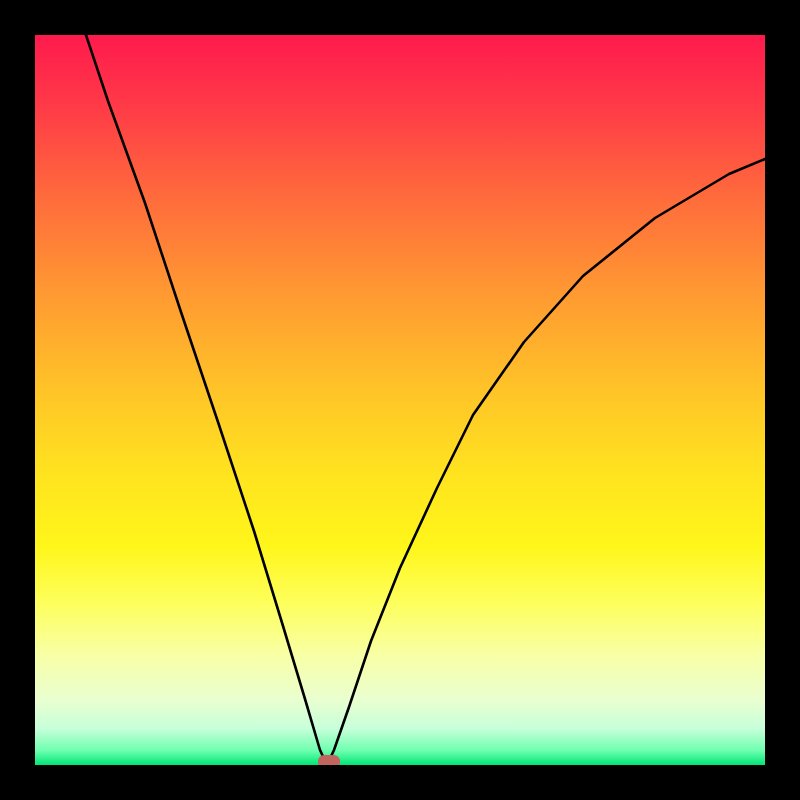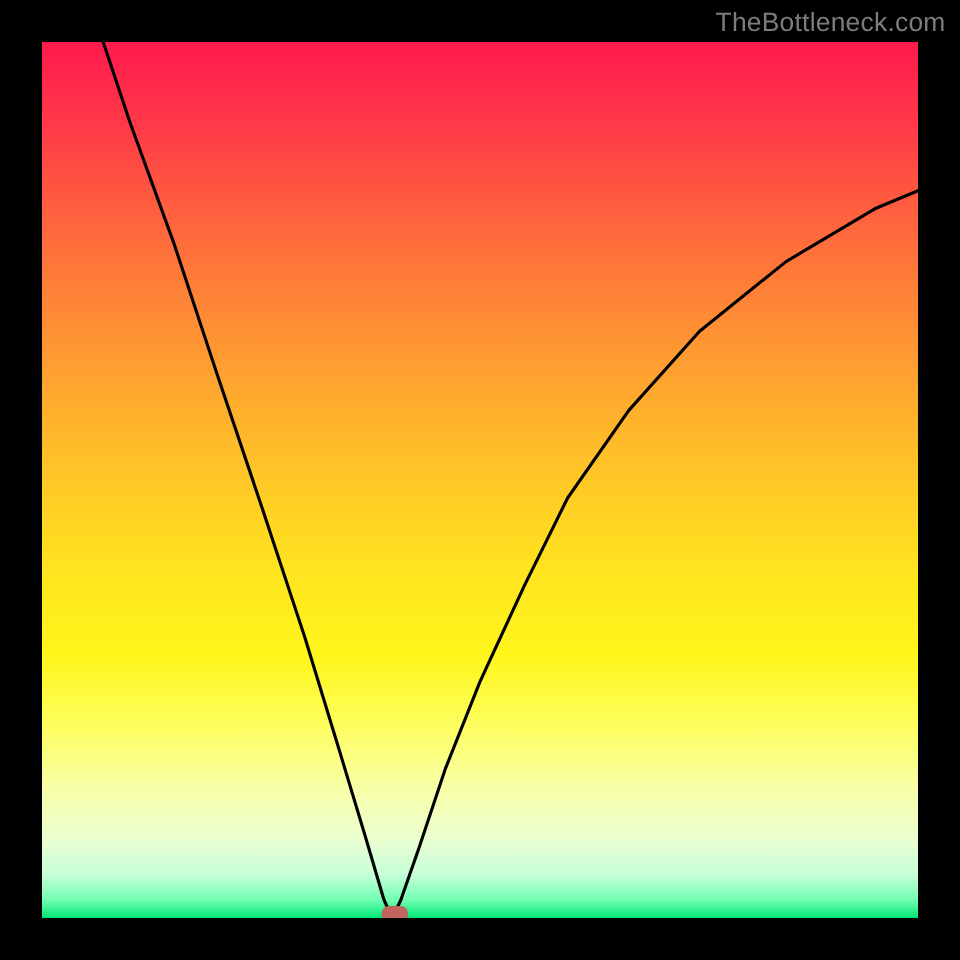--- a/index.html
+++ b/index.html
@@ -62,21 +62,20 @@
     letter-spacing: 0.2px;
   }
   .marker {
     fill: #c1655f;
   }
 </style>
 </head>
 <body>
 
 <div class="frame">
-  <div class="watermark">TheBottleneck.com</div>
 
   <div class="plot-area">
     <svg viewBox="0 0 730 730" preserveAspectRatio="none">
       <path class="curve" d="M 51 0
            L 73 66
            L 110 168
            L 146 277
            L 183 387
            L 219 496
            L 248 591

